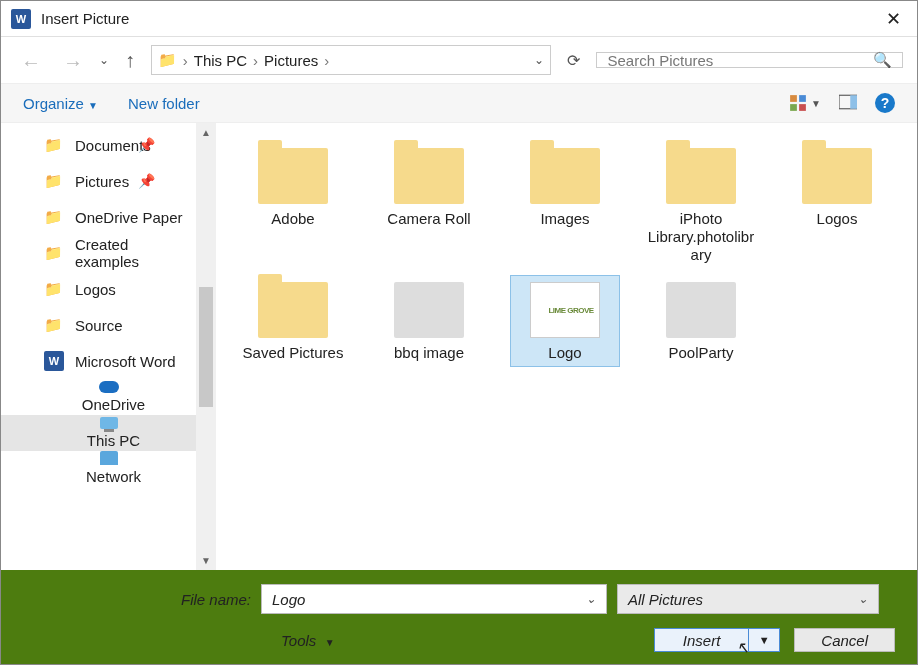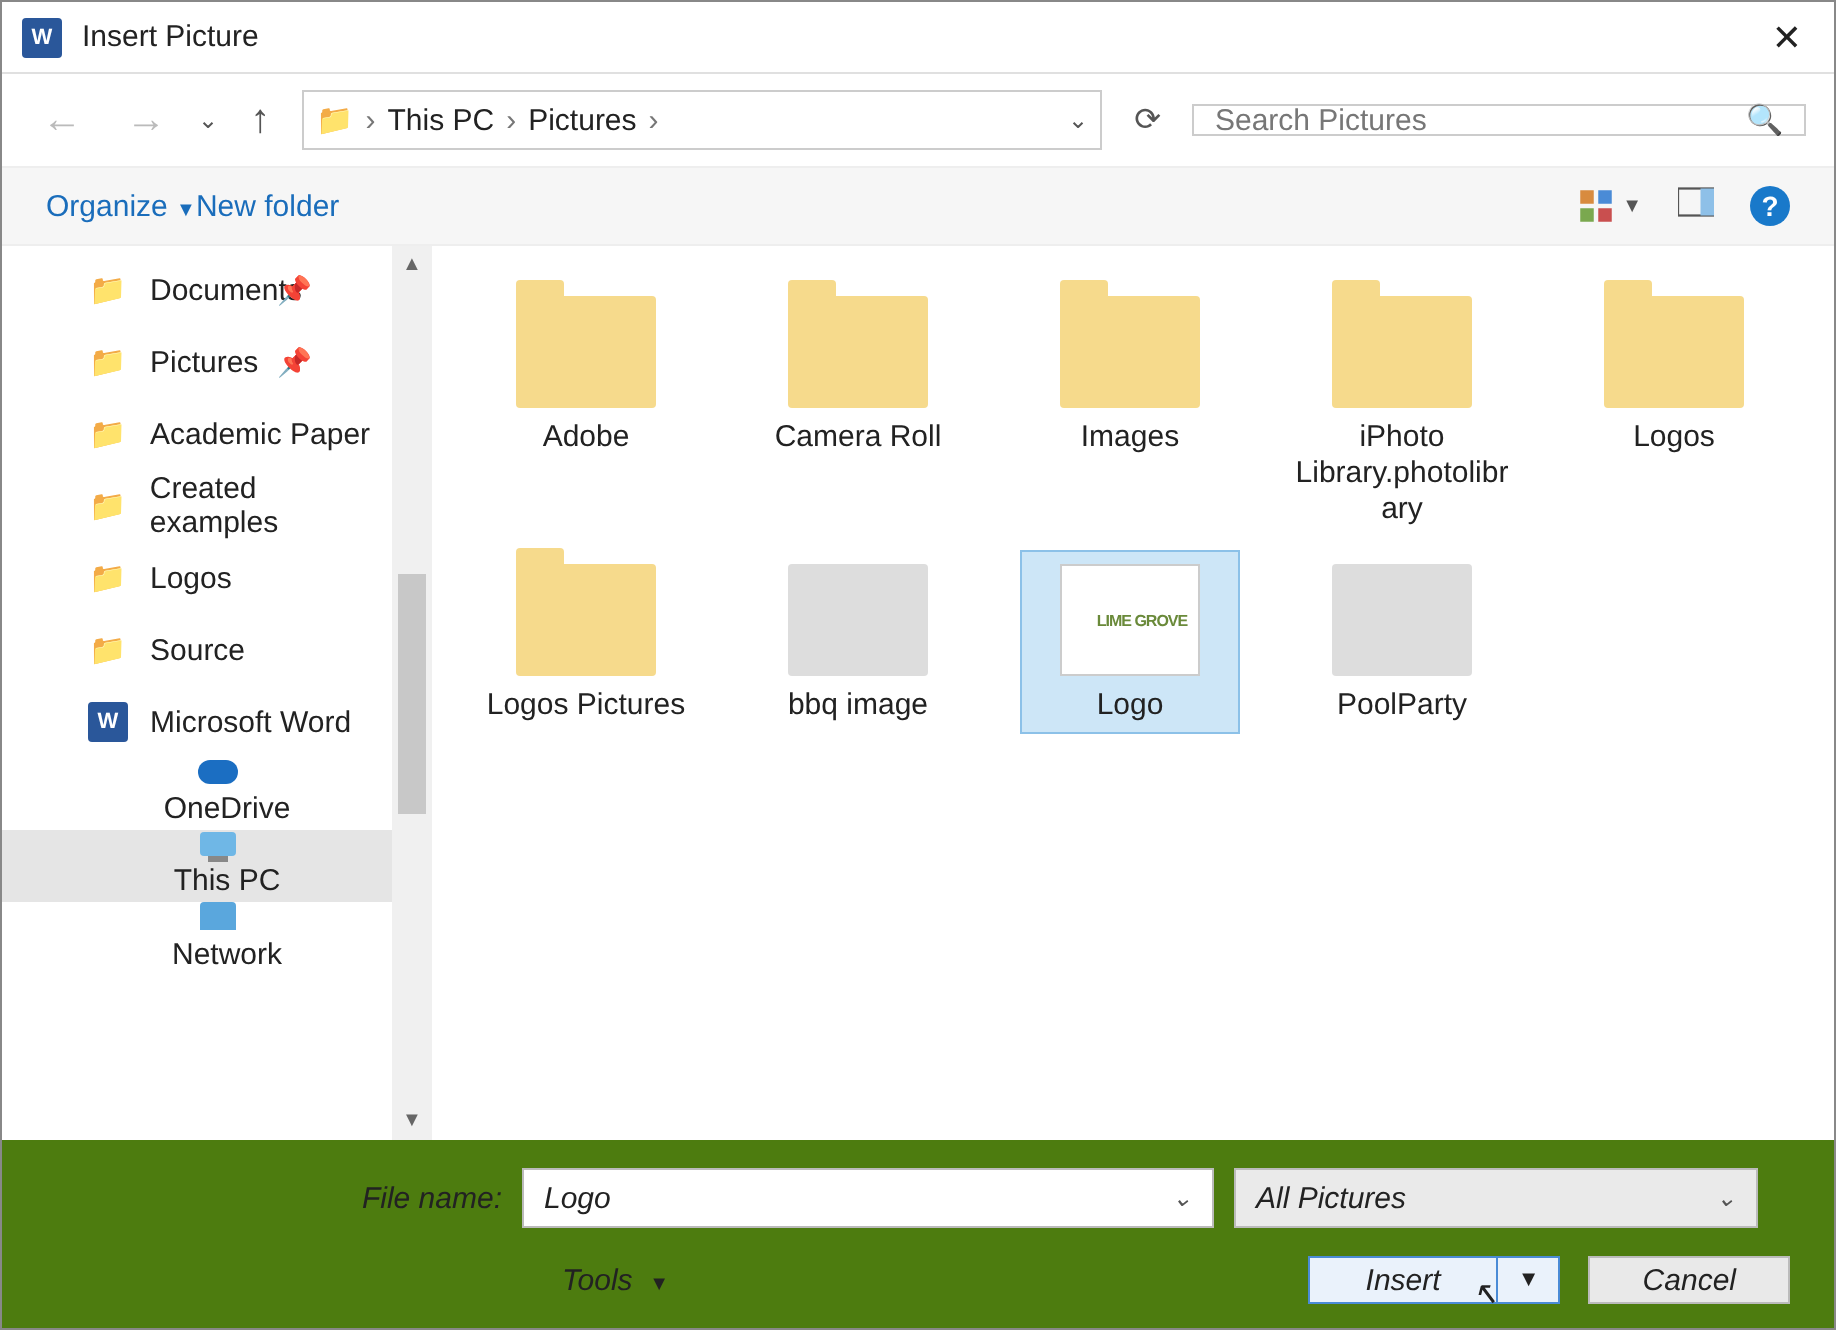--- a/index.html
+++ b/index.html
@@ -63,20 +63,21 @@
   }
   .searchbox .mag { margin-left:auto; color:#555; }
 
   .toolbar {
     height: 40px;
     background:#f6f6f6;
     border-top:1px solid #eee;
     border-bottom:1px solid #eee;
     display:flex; align-items:center;
     padding: 0 22px;
+    gap: 30px;
   }
   .toolbar .org { color:#1a6dbb; }
   .toolbar .right { margin-left:auto; display:flex; align-items:center; gap:18px; }
   .smicon { width:18px;height:18px; display:inline-block; }
 
   .body {
     flex:1; display:flex; min-height:0;
     background:#fff;
   }
   .sidebar {
@@ -232,21 +233,21 @@
           <span>Documents</span>
           <span class="pin">📌</span>
         </div>
         <div class="sideitem">
           <span class="ic folder-ic">📁</span>
           <span>Pictures</span>
           <span class="pin">📌</span>
         </div>
         <div class="sideitem">
           <span class="ic folder-ic">📁</span>
-          <span>Academic Paper</span>
+          <span>OneDrive Paper</span>
         </div>
         <div class="sideitem">
           <span class="ic folder-ic">📁</span>
           <span>Created examples</span>
         </div>
         <div class="sideitem">
           <span class="ic folder-ic">📁</span>
           <span>Logos</span>
         </div>
         <div class="sideitem">
@@ -294,21 +295,21 @@
         <div class="tile">
           <div class="thumb"></div>
           <div class="cap">iPhoto Library.photolibrary</div>
         </div>
         <div class="tile">
           <div class="thumb"></div>
           <div class="cap">Logos</div>
         </div>
         <div class="tile">
           <div class="thumb"></div>
-          <div class="cap">Logos Pictures</div>
+          <div class="cap">Saved Pictures</div>
         </div>
         <div class="tile">
           <div class="thumb img"></div>
           <div class="cap">bbq image</div>
         </div>
         <div class="tile selected">
           <div class="thumb img">
             <div class="lbl">LIME GROVE</div>
           </div>
           <div class="cap">Logo</div>

